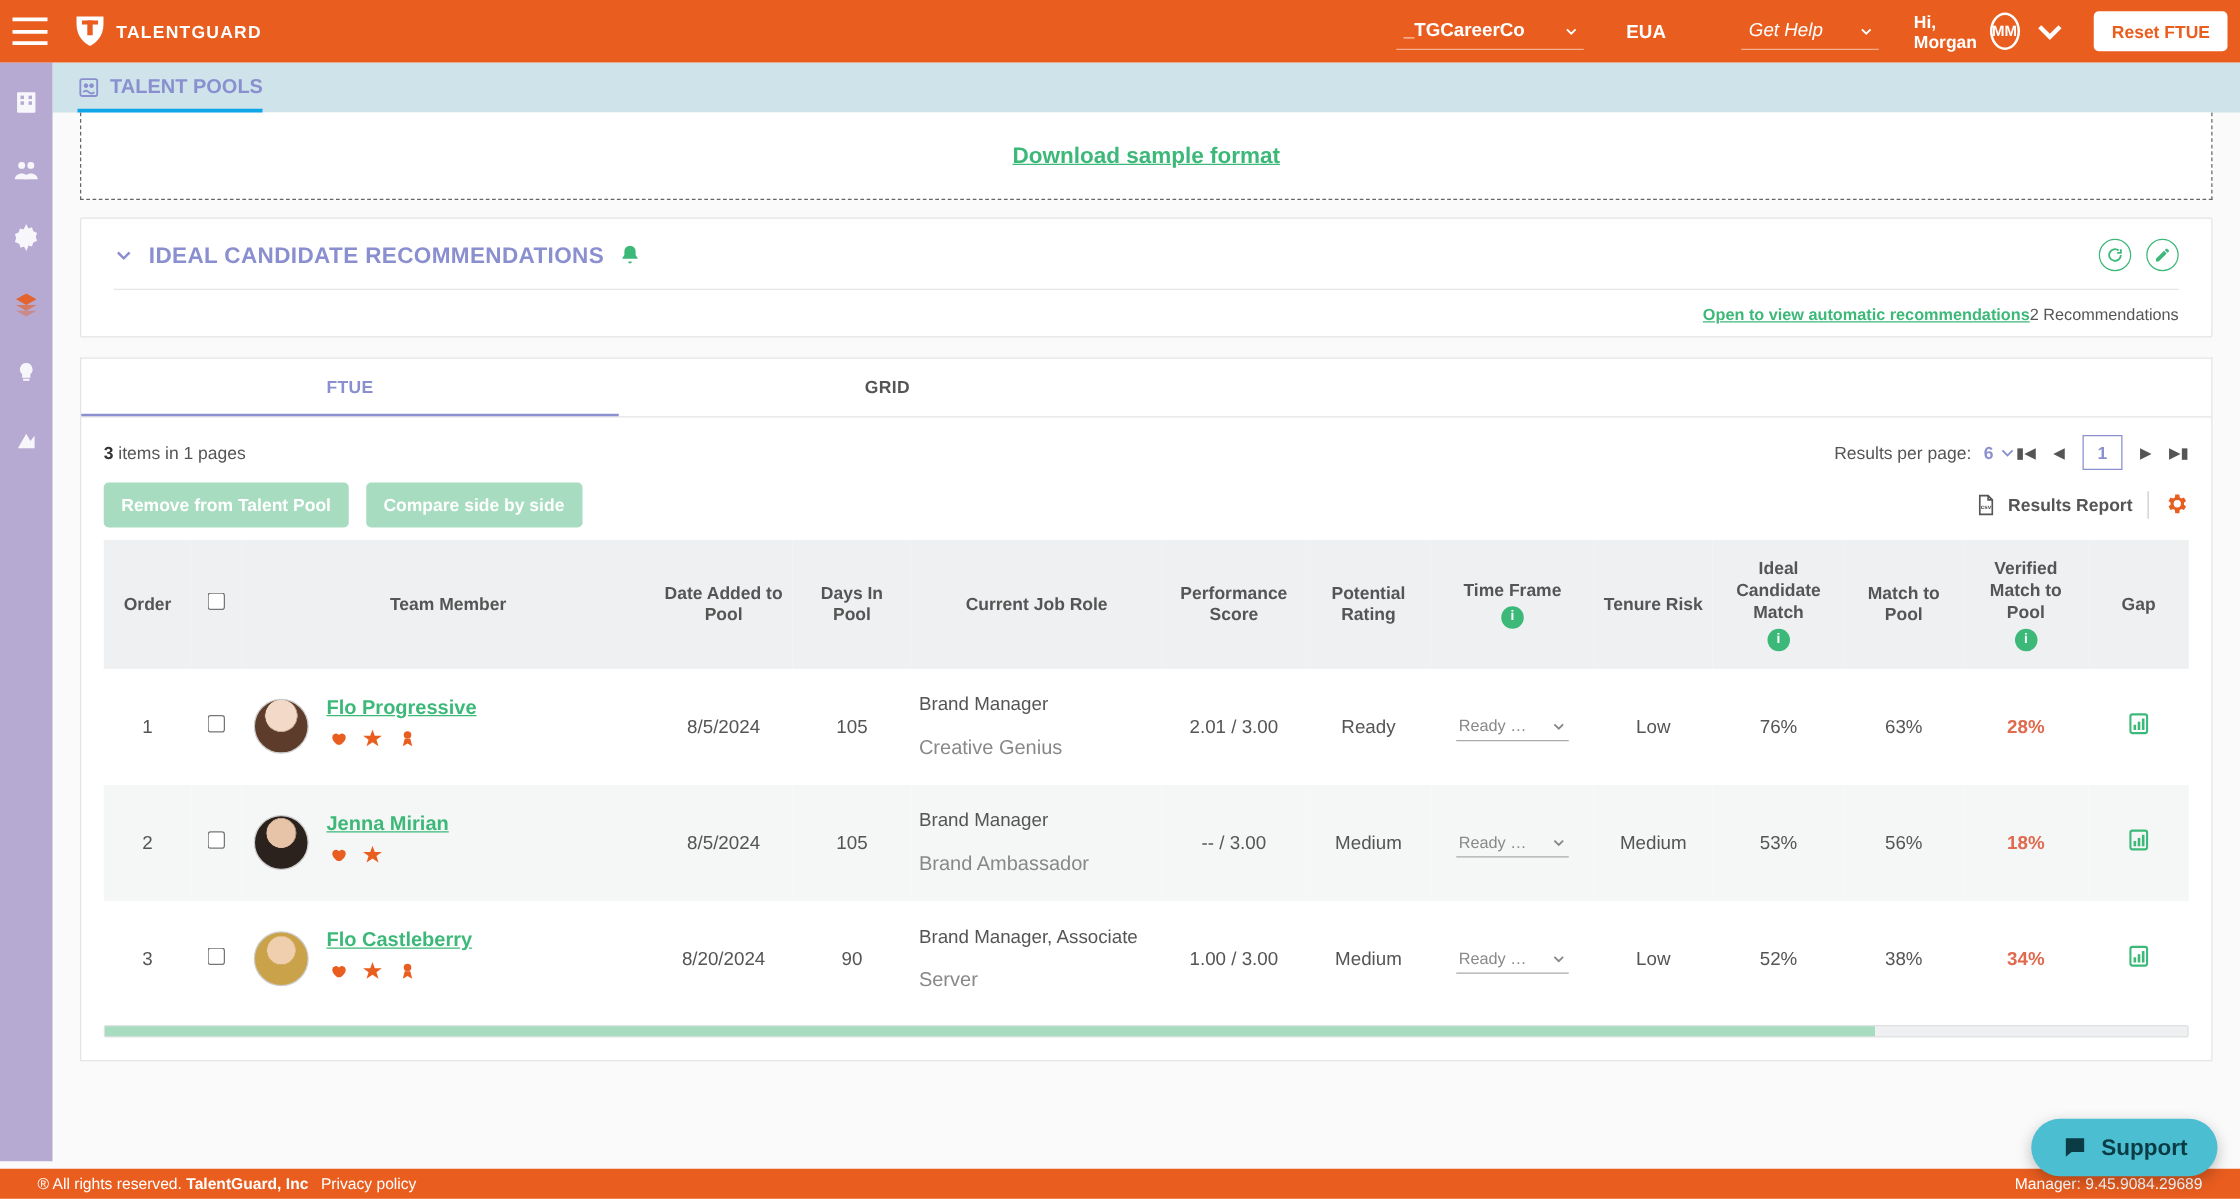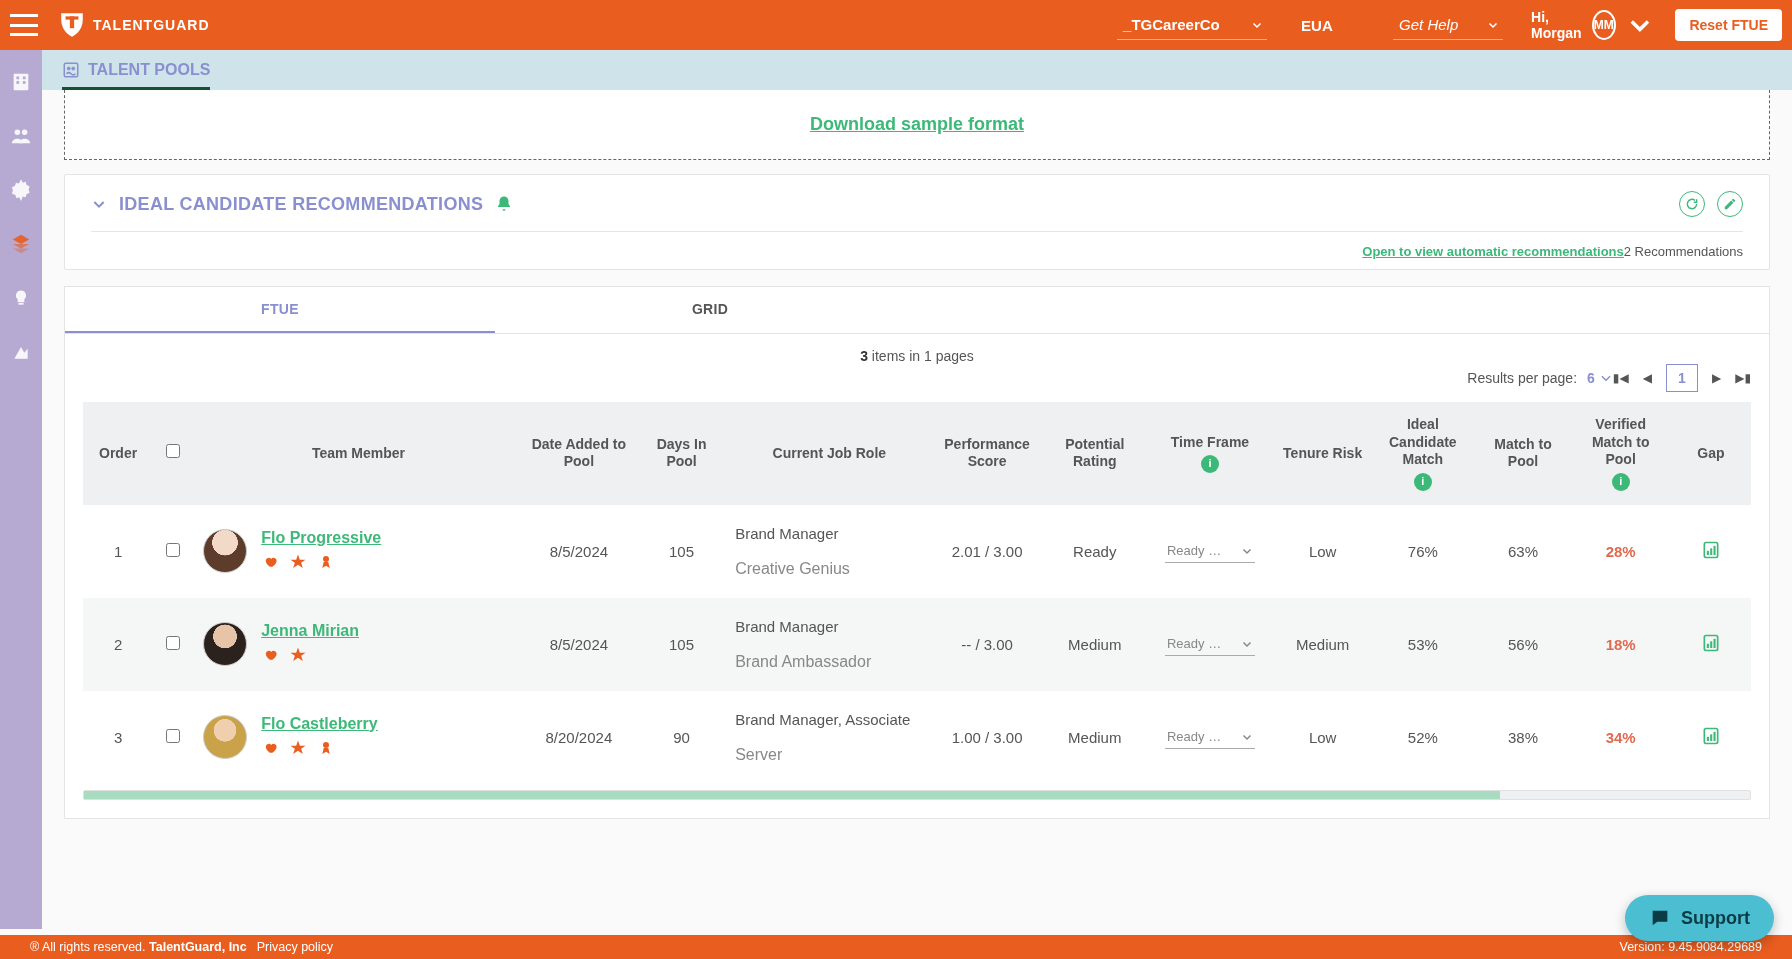--- a/index.html
+++ b/index.html
@@ -21,21 +21,21 @@
 .reset-btn { background: #fff; color: #e95d1f; border: none; border-radius: 4px; padding: 8px 14px; font-weight: 600; cursor: pointer; font-size: 14px; }
 
 
 .rail { position: absolute; top: 50px; left: 0; bottom: 30px; width: 42px; background: #b6aad3; z-index: 50; display: flex; flex-direction: column; align-items: center; padding-top: 20px; gap: 30px; }
 .rail-item { width: 24px; height: 24px; display: flex; align-items: center; justify-content: center; cursor: pointer; opacity: .9;}
 .rail-item.active svg path, .rail-item.active svg rect { fill:#e95d1f !important; }
 
 
 .page { position: absolute; top: 50px; left: 42px; right: 0; bottom: 30px; overflow: auto; }
 .crumb-bar { background: #cfe4ea; height: 40px; display: flex; align-items: center; padding: 0 20px; }
-.crumb { display: flex; align-items: center; gap: 8px; color: #8a8fd0; font-weight: 700; font-size: 16px; border-bottom: 3px solid #14532d; padding-bottom: 8px; margin-top: 10px;}
+.crumb { display: flex; align-items: center; gap: 8px; color: #8a8fd0; font-weight: 700; font-size: 16px; border-bottom: 3px solid #0ea5e9; padding-bottom: 8px; margin-top: 10px;}
 .crumb svg { stroke:#8a8fd0; }
 
 .content { padding: 0 22px 30px 22px; }
 
 .drop-zone { border: 1.5px dashed #666; border-top: none; height: 70px; display: flex; align-items: center; justify-content: center; margin-bottom: 14px; background:#fff;}
 .drop-zone a { color: #3cb878; font-weight: 700; text-decoration: underline; font-size: 18px;}
 
 .card { background: #fff; border: 1px solid #e4e4e4; border-radius: 2px; margin-bottom: 16px; }
 .rec-card { padding: 16px 26px 10px; }
 .rec-head { display: flex; align-items: center; gap: 12px; padding-bottom: 14px; border-bottom: 1px solid #e6e6e6; }
@@ -47,21 +47,21 @@
 
 
 .tabs { display: flex; background:#fff; border:1px solid #e4e4e4; border-bottom:none;}
 .tab { flex:0 0 430px; text-align:center; padding:14px 0; color:#555; font-weight:600; font-size:14px; cursor:pointer; letter-spacing:.3px;}
 .tab.active { color:#8a8fd0; border-bottom:2px solid #8a8fd0;}
 .tab.mid { flex:0 0 430px;}
 .tab.last { flex:1;}
 
 
 .list-card { border:1px solid #e4e4e4; background:#fff; padding:14px 18px 18px;}
-.list-top { display:flex; align-items:center; margin-bottom:10px; font-size:14px;flex-direction:column;}
+.list-top { display:flex; align-items:center; margin-bottom:10px; font-size:14px;}
 .list-top .count b { color:#333;}
 .pager { margin-left:auto; display:flex; align-items:center; }
 .rpp { display:flex; align-items:center; gap:10px;}
 .rpp-val { color:#8a8fd0; font-weight:600; display:flex; align-items:center; gap:4px;}
 .pgbtns { display:flex; align-items:center; gap:14px; color:#555;}
 .pgbtns .pg { cursor:pointer; font-size:12px;}
 .pgnum { width:32px; height:28px; border:1px solid #8a8fd0; color:#8a8fd0; text-align:center; line-height:26px; font-weight:600;}
 
 .action-row { display:flex; align-items:center; margin-bottom:10px;}
 .ghost-btn { background:#a7dcc0; color:#fff; border:none; border-radius:4px; padding:10px 14px; font-weight:600; margin-right:14px; font-size:14px; cursor:pointer;}
@@ -261,20 +261,38 @@
           <div class="pgbtns">
             <span class="pg">▮◀</span>
             <span class="pg">◀</span>
             <span class="pgnum">1</span>
             <span class="pg">▶</span>
             <span class="pg">▶▮</span>
           </div>
         </div>
       </div>
 
+      <div class="action-row">
+        <button class="ghost-btn" disabled="">Remove from Talent Pool</button>
+        <button class="ghost-btn" disabled="">Compare side by side</button>
+        <div class="report-side">
+          <div class="results-report">
+            <svg width="20" height="20" viewBox="0 0 24 24">
+                <path fill="none" stroke="#555" stroke-width="1.6" d="M7 3h8l4 4v14H7z"></path>
+                <path fill="none" stroke="#555" stroke-width="1.6" d="M15 3v4h4"></path>
+                <text x="8" y="16" font-size="6" fill="#555">csv</text>
+              </svg>
+            <span>Results Report</span>
+          </div>
+          <div class="divider"></div>
+          <div class="gear"><svg width="20" height="20" viewBox="0 0 24 24">
+                <path fill="#e95d1f" d="M19.4 13a7.5 7.5 0 000-2l2-1.6-2-3.4-2.4.9a7.4 7.4 0 00-1.7-1L15 3h-4l-.3 2.9a7.4 7.4 0 00-1.7 1l-2.4-.9-2 3.4L6.6 11a7.5 7.5 0 000 2l-2 1.6 2 3.4 2.4-.9a7.4 7.4 0 001.7 1L11 21h4l.3-2.9a7.4 7.4 0 001.7-1l2.4.9 2-3.4zM13 15.5A3.5 3.5 0 1116.5 12 3.5 3.5 0 0113 15.5z"></path>
+              </svg></div>
+        </div>
+      </div>
 
       <table class="tbl">
         <colgroup>
           <col style="width:70px">
             <col style="width:40px">
             <col style="width:330px">
             <col style="width:110px">
             <col style="width:95px">
             <col style="width:200px">
             <col style="width:115px">
@@ -441,21 +459,21 @@
       <div class="hscroll">
           <div class="thumb"></div>
         </div>
     </div>
   </div>
 </div>
 
 <div class="footer">
   <span><span>® All rights reserved.</span> <b>TalentGuard, Inc</b></span>
   <a href="#">Privacy policy</a>
-  <span class="ver">Version: 9.45.9084.29689</span>
+  <span class="ver">Manager: 9.45.9084.29689</span>
 </div>
 
 <div class="support">
   <svg width="22" height="22" viewBox="0 0 24 24">
       <path fill="#0b3b44" d="M4 4h16v12H9l-5 4V4z"></path>
     </svg>
   <span>Support</span>
 </div>
 
 </body></html>

